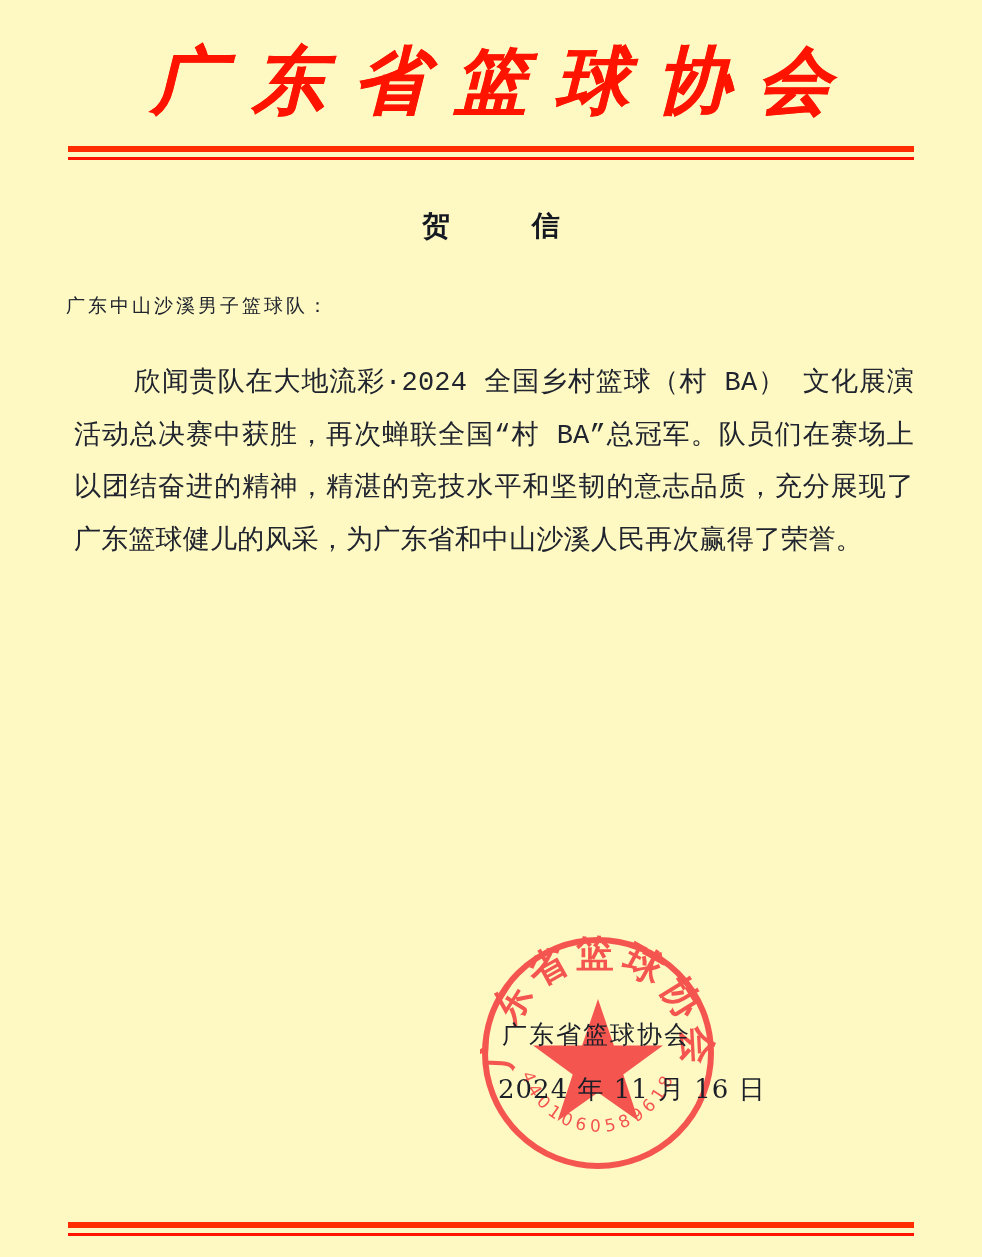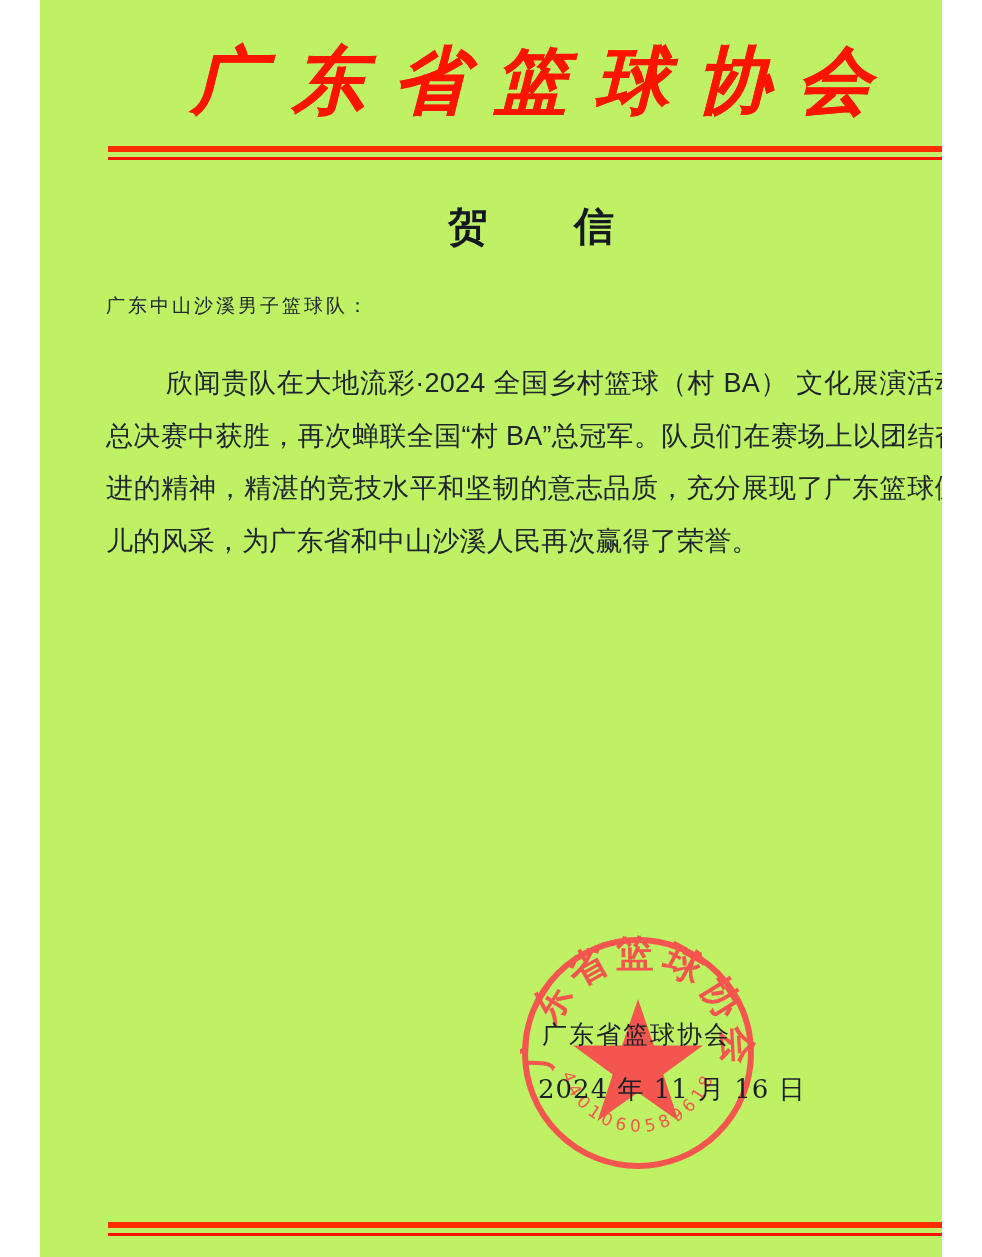--- a/index.html
+++ b/index.html
@@ -7,24 +7,24 @@
     margin: 0;
     padding: 0;
     background: #ffffff;
   }
   body {
     font-family: "DejaVu Sans", "Liberation Sans", sans-serif;
   }
 
   #page {
     position: relative;
-    width: 902px;
+    width: 982px;
     height: 1257px;
     margin: 0 auto;
-    background: #bef264;
+    background: #fef9c3;
     overflow: hidden;
   }
 
   
   .letterhead {
     position: absolute;
     left: 0;
     top: 44px;
     width: 982px;
     text-align: center;
@@ -68,21 +68,21 @@
 
   
   .doc-title {
     position: absolute;
     left: 0;
     top: 200px;
     width: 982px;
     text-align: center;
     font-family: "DejaVu Serif", "Liberation Serif", serif;
     font-weight: bold;
-    font-size: 40px;
+    font-size: 28px;
     line-height: 52px;
     color: #141821;
     letter-spacing: 36px;
     text-indent: 36px;
   }
 
   
   .body-block {
     position: absolute;
     left: 66px;
@@ -91,29 +91,29 @@
   }
   .salutation {
     font-family: "DejaVu Serif", "Liberation Serif", serif;
     font-size: 19px;
     line-height: 44px;
     color: #20242e;
     letter-spacing: 3.0px;
     white-space: nowrap;
   }
   .para {
-    font-family: Liberation Sans, sans-serif;
+    font-family: Liberation Mono, monospace;
     font-size: 27px;
     line-height: 52.5px;
     color: #20242e;
     text-align: justify;
     text-align-last: left;
     text-indent: 60px;
     letter-spacing: 0.2px;
-    margin: 0;
+    margin: 8px;
   }
   .para.p1 { margin-top: 30px; }
   .para.p2 { margin-top: 36px; }
 
   
   .sign-area {
     position: absolute;
     left: 470px;
     top: 930px;
     width: 300px;

